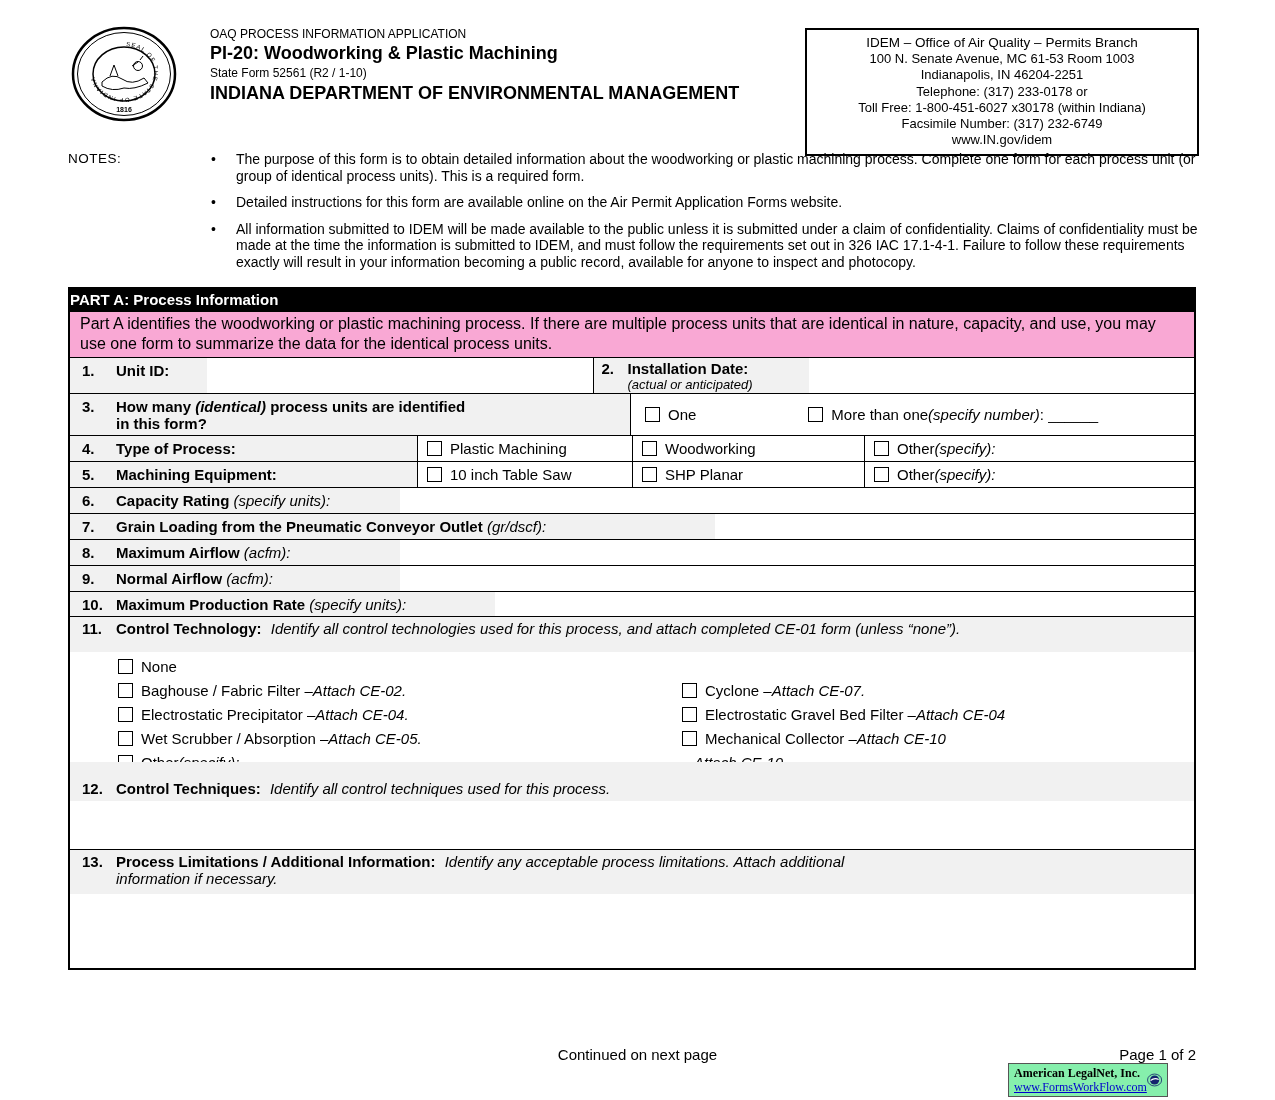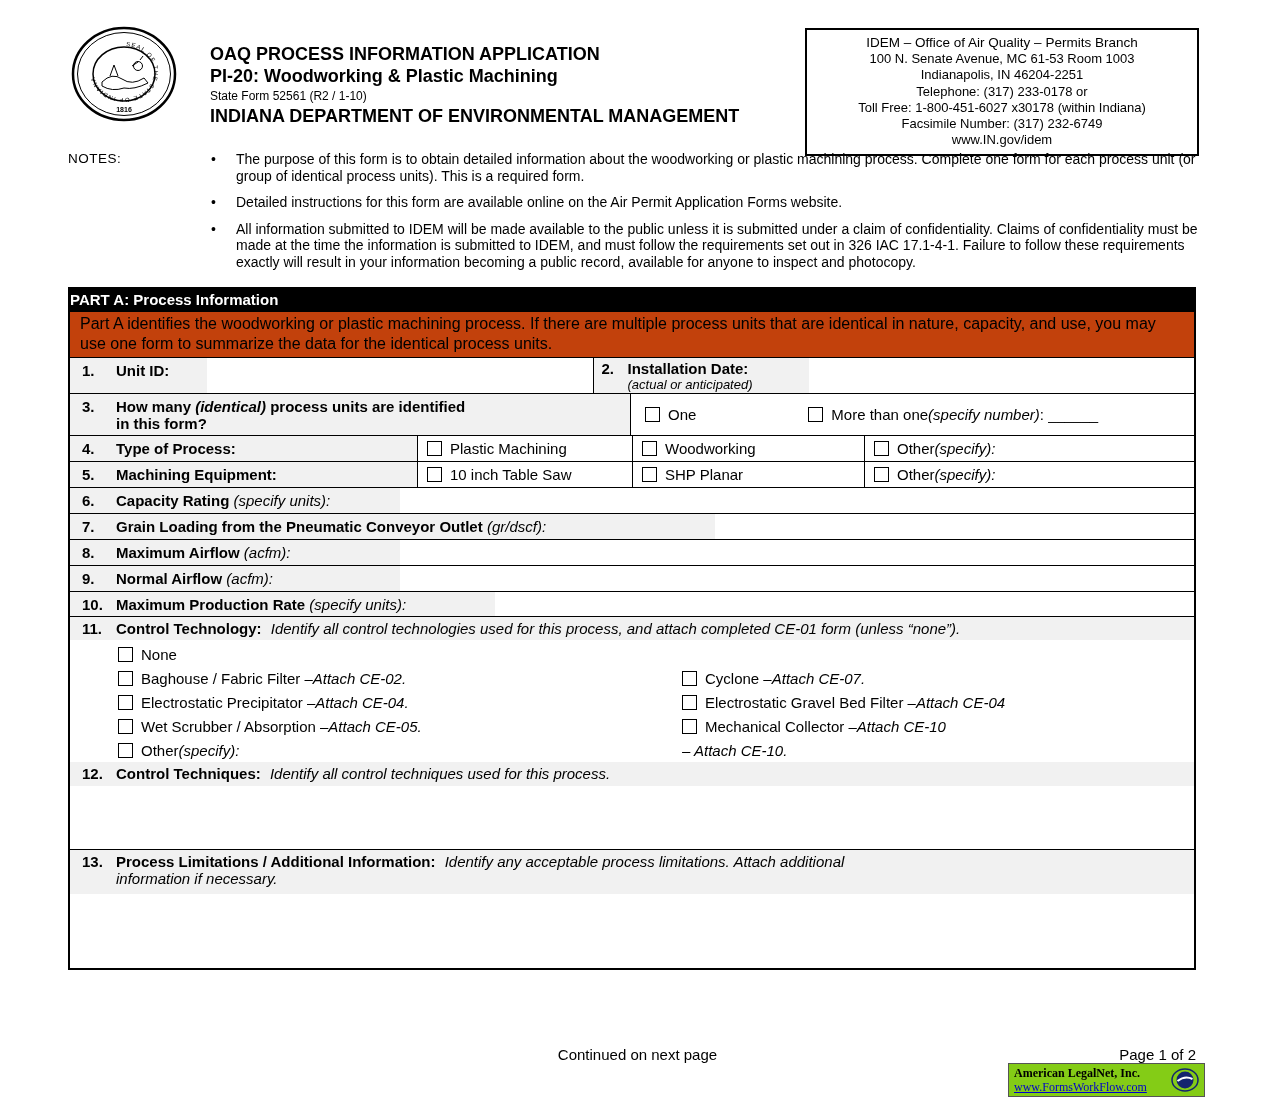--- a/index.html
+++ b/index.html
@@ -6,57 +6,57 @@
   html,body { background:#ffffff; }
   .page { position:relative; width:1275px; height:1100px; background:#fff;
           font-family:"Liberation Sans","DejaVu Sans",sans-serif; color:#000; overflow:hidden; }
   .b  { font-weight:bold; }
   .i  { font-style:italic; }
   .bi { font-weight:bold; font-style:italic; }
 
   
   .seal { position:absolute; left:70px; top:26px; }
   .title-block { position:absolute; left:210px; top:28px; line-height:1.16; }
-  .t1 { font-size:18px; font-weight:bold;margin-top:16px; }
+  .t1 { font-size:12px; font-weight:normal; }
   .t2 { font-size:18px; font-weight:bold; margin-top:1px; }
   .t3 { font-size:12px; margin-top:3px; }
   .t4 { font-size:18px; font-weight:bold; margin-top:2px; }
   .contact { position:absolute; left:805px; top:28px; width:394px; border:2px solid #000;
              text-align:center; font-size:13px; line-height:16.2px; padding:5px 4px 6px; }
   .contact .c1 { font-weight:normal; font-size:13.5px; }
 
   
   .notes-label { position:absolute; left:68px; top:151px; font-size:13.5px; letter-spacing:0.5px; }
   .notes { position:absolute; left:211px; top:151px; width:990px; font-size:14px; line-height:16.5px; }
   .note { display:flex; margin-bottom:10px; }
   .note .bullet { width:25px; flex:none; }
 
   
   .tbl { position:absolute; left:68px; top:287px; width:1128px; border:2px solid #000; font-size:15px; }
   .bar { background:#000; color:#fff; font-weight:bold; font-size:15px; text-align:left; padding:2px 0 4px; }
-  .intro { background:#c2410c; font-size:16px; line-height:20px; padding:2px 10px 3px; border-bottom:1px solid #000; }
+  .intro { background:#f9a8d4; font-size:16px; line-height:20px; padding:2px 10px 3px; border-bottom:1px solid #000; }
   .row { display:flex; border-bottom:1px solid #000; background:#fff; }
   .row.col { flex-direction:column; }
   .row:last-child { border-bottom:none; }
   .lblc { background:#f1f1f1; }
   .cell { padding:4px 0 0 12px; }
   .num { display:inline-block; width:34px; flex:none; font-weight:bold; }
   .vline { border-left:1px solid #000; }
   .fill { flex:1; background:#fff; }
   .opt { display:flex; align-items:center; }
   .cb { width:15px; height:15px; border:1.5px solid #000; background:#fff; flex:none; margin-right:8px; }
   .optrow { display:flex; align-items:center; height:24px; }
   .optrow .ol { width:564px; }
 
   
   .foot-center { position:absolute; left:0; top:1046px; width:1275px; text-align:center; font-size:15px; }
   .foot-page { position:absolute; top:1046px; right:79px; font-size:15px; }
-  .aln { position:absolute; left:1008px; top:1063px; width:197px; height:34px; border:1px solid #555;
+  .aln { position:absolute; left:1008px; top:1063px; width:160px; height:34px; border:1px solid #555;
          display:flex; align-items:center; justify-content:space-between; padding:2px 5px;
-         font-family:"Liberation Serif","DejaVu Serif",serif; background:#84cc16; }
+         font-family:"Liberation Serif","DejaVu Serif",serif; background:#86efac; }
   .aln-co { font-size:12px; font-weight:bold; line-height:14px; }
   .aln-link { font-size:12px; color:#0000cc; text-decoration:underline; line-height:14px; }
 </style>
 </head>
 <body>
 
 <div class="page">
 
   <svg class="seal" width="108" height="96" viewBox="0 0 108 96">
     <ellipse cx="54" cy="48" rx="51" ry="46" fill="#fff" stroke="#000" stroke-width="2.5"></ellipse>
@@ -212,21 +212,21 @@
     </div>
 
     <div class="row" style="height:25px">
       <div class="cell lblc" style="width:425px">
         <span class="num">10.</span><span class="b">Maximum Production Rate </span><span class="i">(specify units):</span>
       </div>
       <div class="fill"></div>
     </div>
 
     <div class="row col" style="height:145px">
-      <div class="lblc" style="padding:3px 0 3px 12px">
+      <div class="lblc" style="padding:3px 0 15px 12px">
         <span class="num">11.</span><span class="b">Control Technology:</span>
         <span class="i" style="margin-left:5px">Identify all control technologies used for this process, and attach completed CE-01 form (unless “none”).</span>
       </div>
       <div style="padding:2px 0 0 48px; background:#fff">
         <div class="optrow">
           <div class="opt ol">
             <span class="cb"></span>
             <span>None</span>
             <span class="i"></span>
           </div>
@@ -275,21 +275,21 @@
             <span class="i">(specify):</span>
           </div>
           <div class="opt">
             <span class="i">– Attach CE-10.</span>
           </div>
         </div>
       </div>
     </div>
 
     <div class="row col" style="height:88px">
-      <div class="lblc" style="padding:3px 0 4px 12px">
+      <div class="lblc" style="padding:18px 0 4px 12px">
         <span class="num">12.</span><span class="b">Control Techniques:</span>
         <span class="i" style="margin-left:5px">Identify all control techniques used for this process.</span>
       </div>
       <div class="fill"></div>
     </div>
 
     <div class="row col" style="height:118px">
       <div class="lblc" style="position:relative; padding:3px 12px 4px 46px; min-height:44px">
         <span class="num" style="position:absolute; left:12px; top:3px">13.</span>
         <span class="b">Process Limitations / Additional Information:</span>

